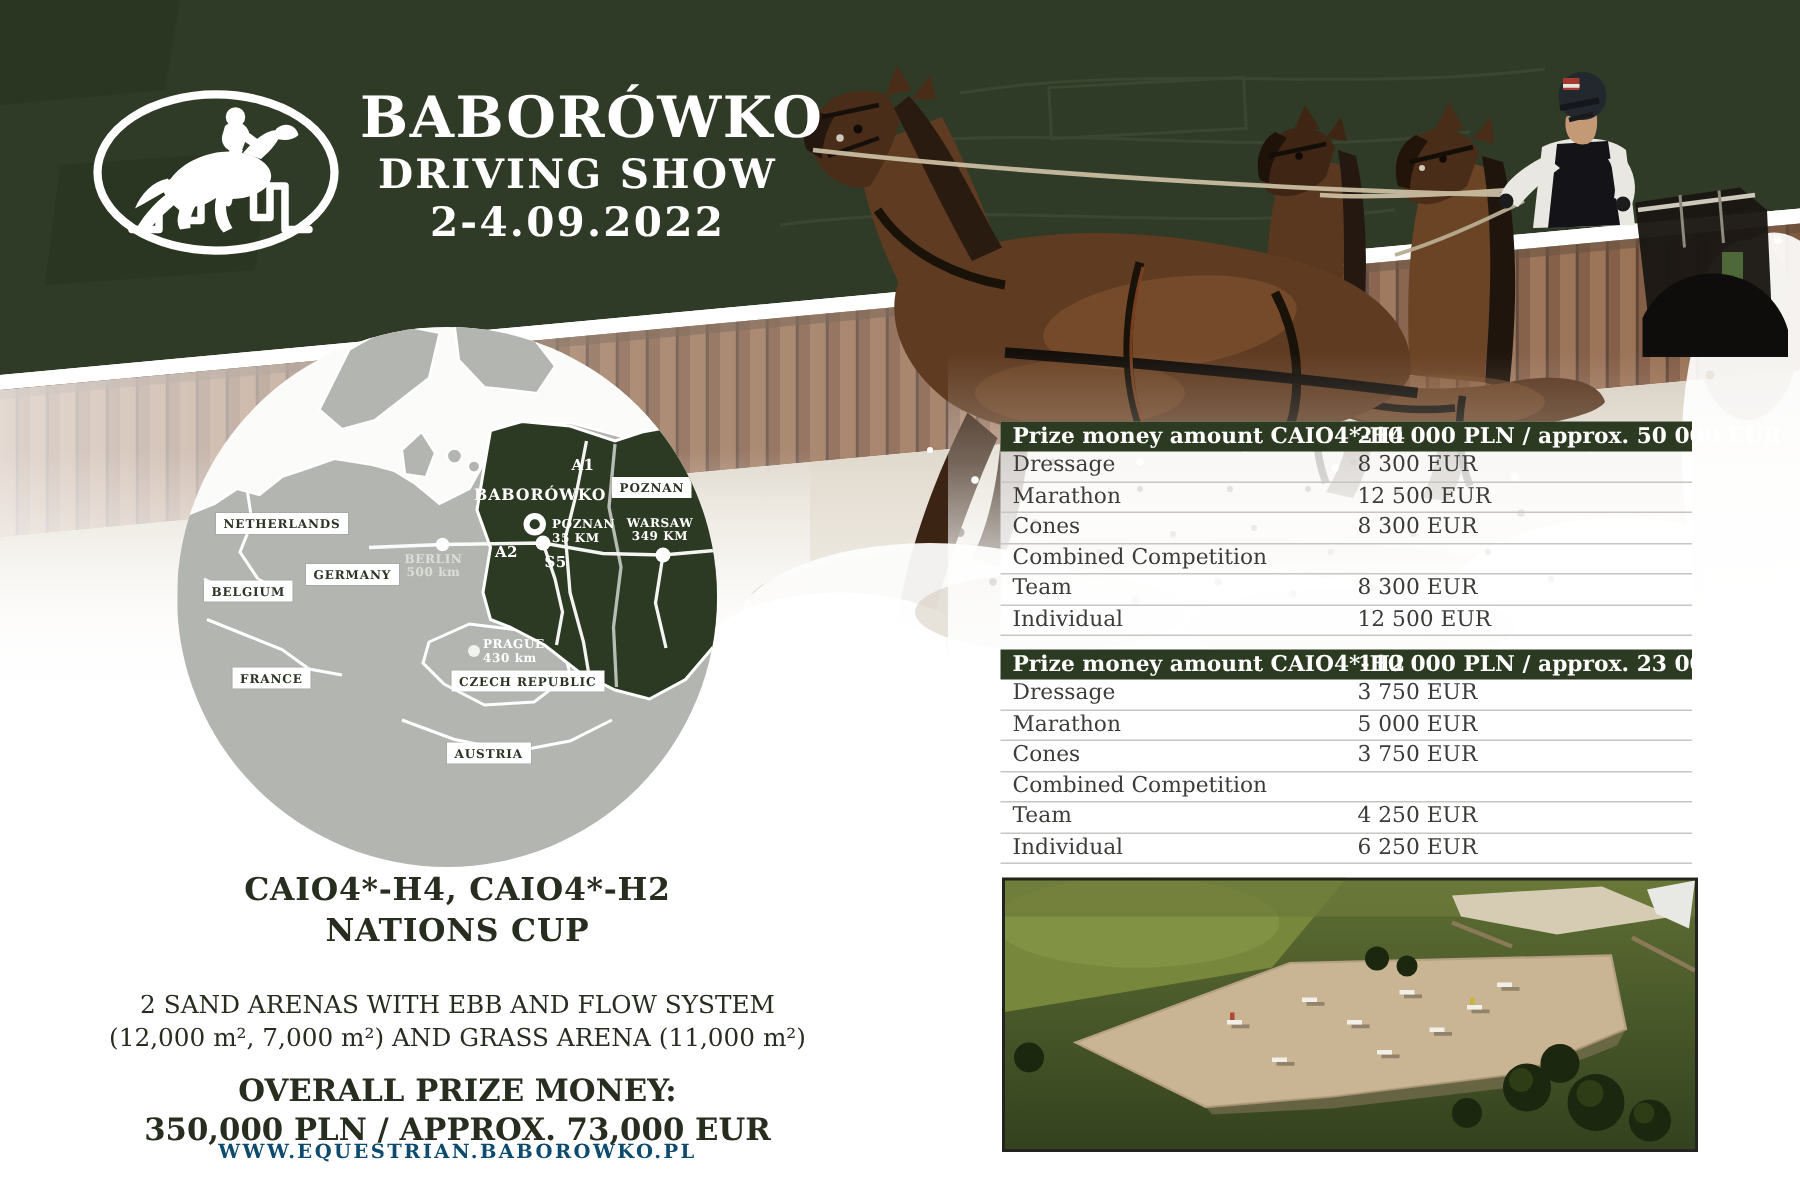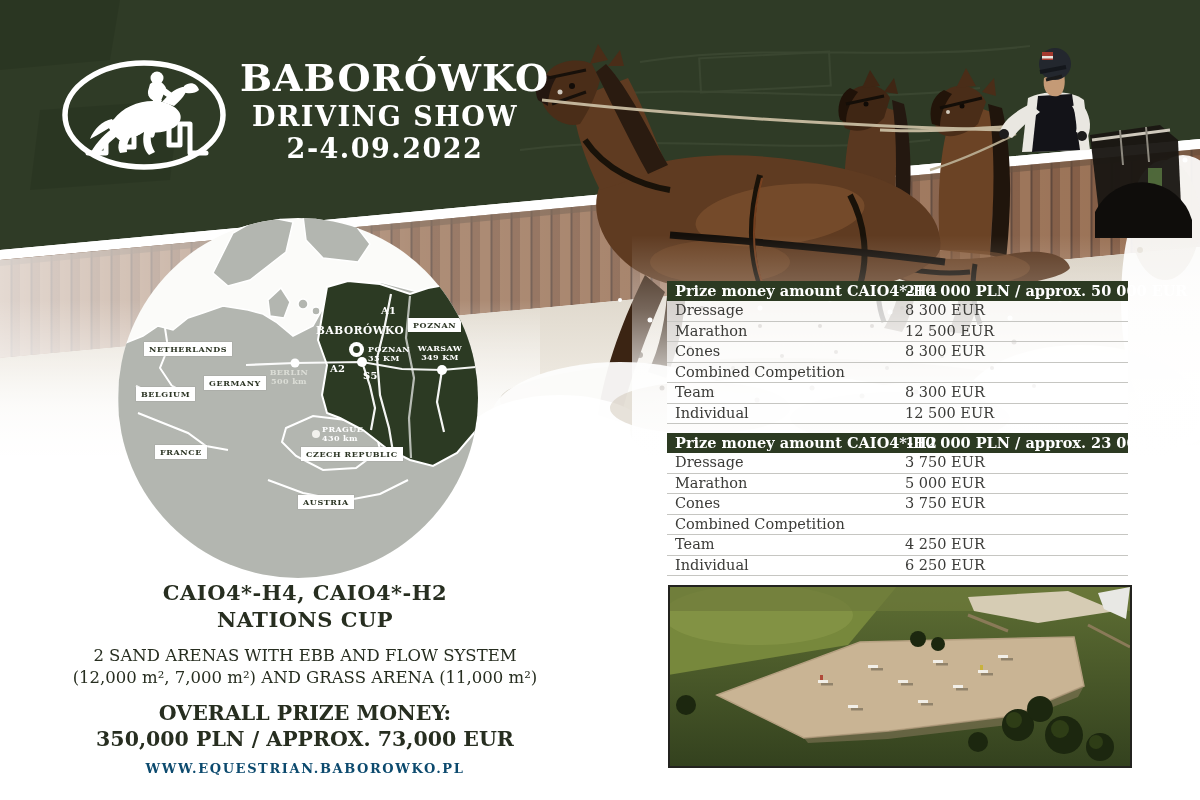--- a/index.html
+++ b/index.html
@@ -31,21 +31,21 @@
             letter-spacing:0.6px; white-space:nowrap; }
   .mroad { position:absolute; color:#ffffff; font-weight:bold; font-size:10px;
            letter-spacing:0.3px; white-space:nowrap; }
   .muted { color:#dfe1da; opacity:0.92; }
   .tcenter { text-align:center; }
 
   
   .info { position:absolute; left:60px; top:580px; width:490px; text-align:center; color:#272e20; }
   .info-classes { font-size:21px; font-weight:bold; letter-spacing:0.5px; }
   .info-cup { font-size:21px; font-weight:bold; letter-spacing:0.5px; margin-top:2px; }
-  .info-arenas1 { font-size:16.5px; margin-top:14px; }
+  .info-arenas1 { font-size:16.5px; margin-top:28px; }
   .info-arenas2 { font-size:16.5px; margin-top:3px; }
   .info-prize-h { font-size:20.5px; font-weight:bold; margin-top:14px; }
   .info-prize-v { font-size:20.5px; font-weight:bold; margin-top:2px; }
   .website { position:absolute; left:60px; top:761px; width:490px; text-align:center;
              font-size:13px; font-weight:bold; letter-spacing:1.6px; color:#0c4a6e;
              text-decoration:none; display:block; }
 
   
   .ptable { position:absolute; left:667px; width:461px; background:rgba(255,255,255,0.72); }
   .ptable-head { height:20px; line-height:20px; background:#2c3a22; color:#ffffff;

